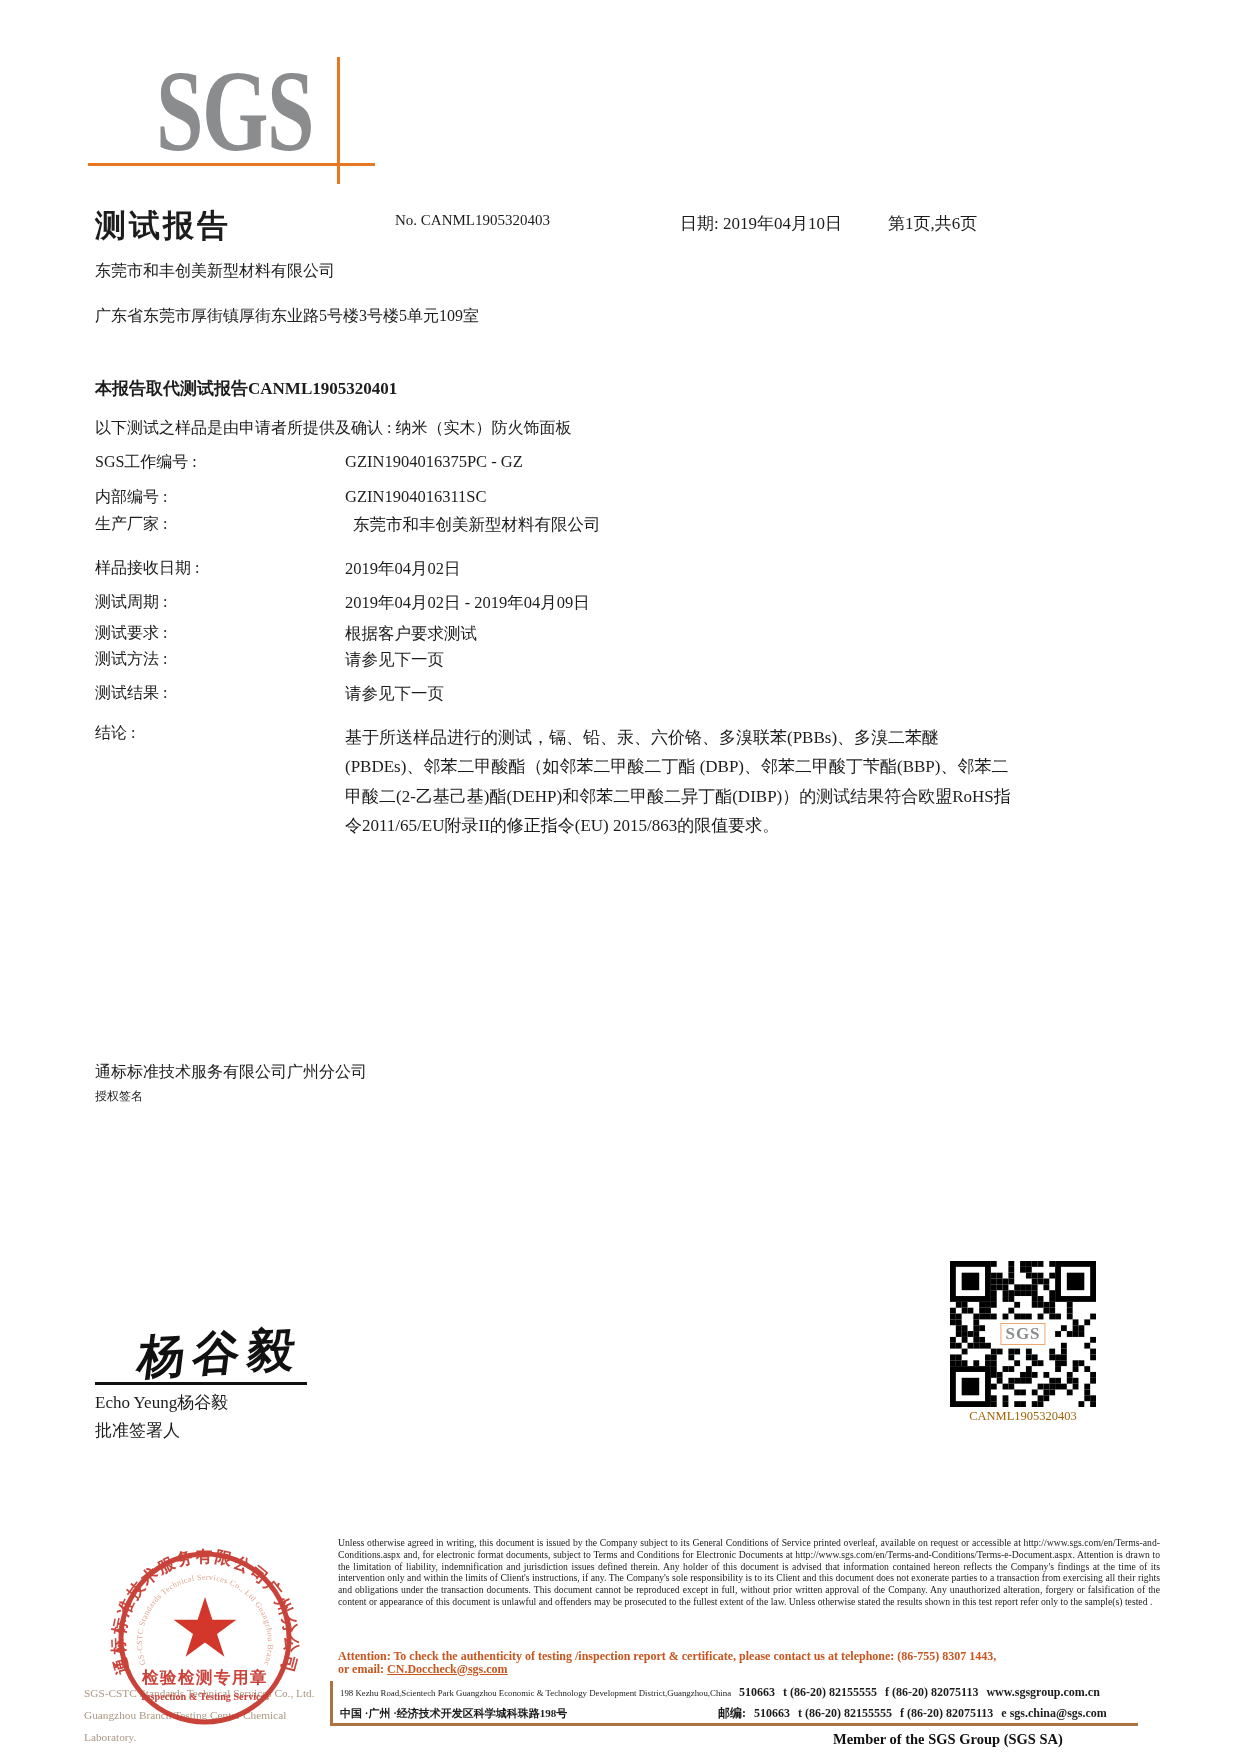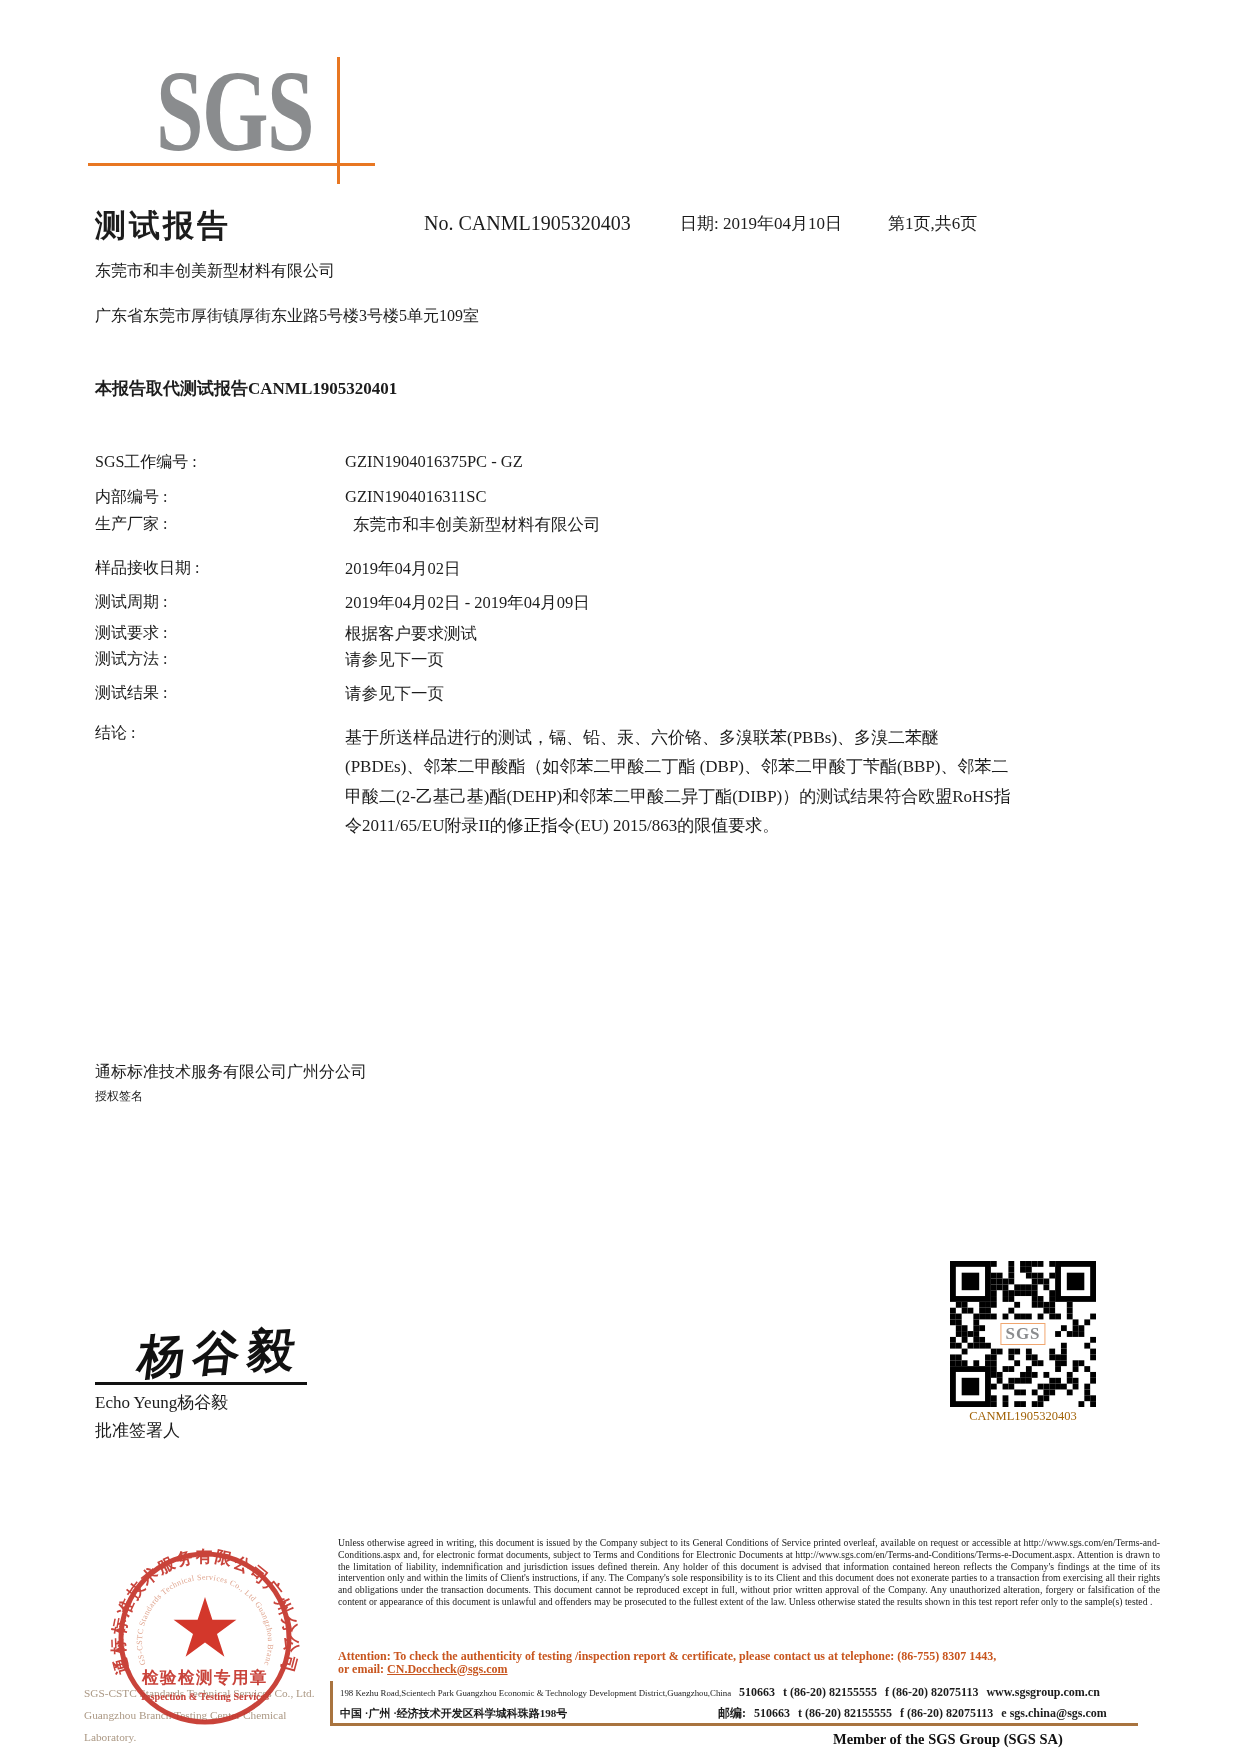--- a/index.html
+++ b/index.html
@@ -8,21 +8,21 @@
   .abs{position:absolute;}
 
   
   .logo-text{left:156px;top:52px;font-size:117px;line-height:1;font-weight:bold;color:#8a8c8e;
              letter-spacing:-2px;transform:scaleX(.73);transform-origin:left top;}
   .logo-hline{left:88px;top:163px;width:287px;height:3px;background:#e87722;}
   .logo-vline{left:337px;top:57px;width:3px;height:127px;background:#e87722;}
 
   
   .doc-title{left:95px;top:205px;font-size:31px;font-weight:bold;letter-spacing:3px;}
-  .report-no{left:395px;top:212px;font-size:20px;margin-left:29px;}
+  .report-no{left:395px;top:212px;font-size:15px;}
   .date-label{left:680px;top:212px;font-size:17px;}
   .page-label{left:888px;top:212px;font-size:17px;}
 
   .applicant-name{left:95px;top:261px;font-size:16px;}
   .applicant-addr{left:95px;top:306px;font-size:16px;}
   .replace-note{left:95px;top:377px;font-size:17px;font-weight:bold;}
   .sample-note{left:95px;top:418px;font-size:16px;}
 
   
   .info-row{left:95px;width:1065px;}
@@ -77,20 +77,21 @@
 
   <div class="abs doc-title">测试报告</div>
   <div class="abs report-no">No. CANML1905320403</div>
   <div class="abs date-label">日期: 2019年04月10日</div>
   <div class="abs page-label">第1页,共6页</div>
 
   <div class="abs applicant-name">东莞市和丰创美新型材料有限公司</div>
   <div class="abs applicant-addr">广东省东莞市厚街镇厚街东业路5号楼3号楼5单元109室</div>
 
   <div class="abs replace-note">本报告取代测试报告CANML1905320401</div>
+  <div class="abs sample-note">以下测试之样品是由申请者所提供及确认 : 纳米（实木）防火饰面板</div>
 
   <div class="abs info-row" style="top:452px">
     <span class="lbl">SGS工作编号 :</span>
     <span class="val">GZIN1904016375PC - GZ</span>
   </div>
   <div class="abs info-row" style="top:487px">
     <span class="lbl">内部编号 :</span>
     <span class="val">GZIN1904016311SC</span>
   </div>
   <div class="abs info-row" style="top:514px">

